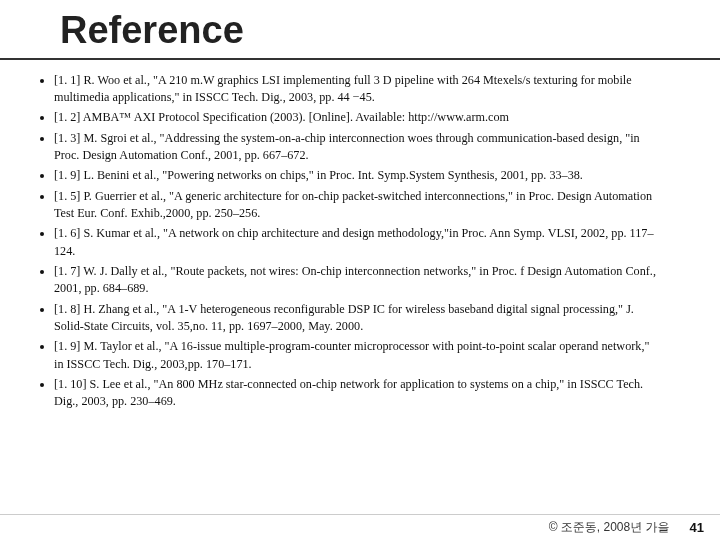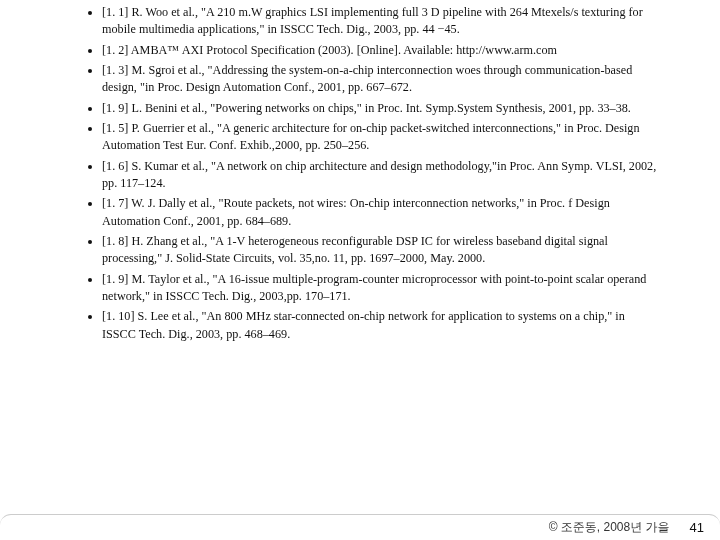--- a/index.html
+++ b/index.html
@@ -35,21 +35,21 @@
 
     .title {
       font-size: 38px;
       font-weight: bold;
       color: #222222;
       font-family: Arial, sans-serif;
       line-height: 1.1;
     }
 
     .content-area {
-      padding: 4px 60px 0px 84px;
+      padding: 4px 60px 0px 36px;
       flex: 1;
     }
 
     ul {
       list-style: disc;
       padding-left: 18px;
       line-height: 1.42;
     }
 
     ul li {
@@ -59,53 +59,55 @@
     }
 
     .footer {
       display: flex;
       justify-content: flex-end;
       align-items: center;
       padding: 4px 16px 4px 60px;
       border-top: 1px solid #cccccc;
       margin-top: auto;
       gap: 20px;
-      border-radius: 11px;
     }
 
     .footer-text {
       font-size: 12px;
       color: #333333;
       font-family: Arial, sans-serif;
     }
 
     .footer-page {
       font-size: 13px;
-      font-weight: normal;
+      font-weight: bold;
       color: #111111;
       font-family: Arial, sans-serif;
     }
   </style>
 </head>
 <body>
 
 <div class="page">
+  <div class="title-area">
+    <div class="title">Reference</div>
+  </div>
 
   <div class="content-area">
     <ul>
     <li>[1. 1] R. Woo et al., "A 210 m.W graphics LSI implementing full 3 D pipeline with 264 Mtexels/s texturing for mobile multimedia applications," in ISSCC Tech. Dig., 2003, pp. 44 −45.</li>
         <li>[1. 2] AMBA™ AXI Protocol Specification (2003). [Online]. Available: http://www.arm.com</li>
         <li>[1. 3] M. Sgroi et al., "Addressing the system-on-a-chip interconnection woes through communication-based design, "in Proc. Design Automation Conf., 2001, pp. 667–672.</li>
         <li>[1. 9] L. Benini et al., "Powering networks on chips," in Proc. Int. Symp.System Synthesis, 2001, pp. 33–38.</li>
         <li>[1. 5] P. Guerrier et al., "A generic architecture for on-chip packet-switched interconnections," in Proc. Design Automation Test Eur. Conf. Exhib.,2000, pp. 250–256.</li>
         <li>[1. 6] S. Kumar et al., "A network on chip architecture and design methodology,"in Proc. Ann Symp. VLSI, 2002, pp. 117–124.</li>
         <li>[1. 7] W. J. Dally et al., "Route packets, not wires: On-chip interconnection networks," in Proc. f Design Automation Conf., 2001, pp. 684–689.</li>
         <li>[1. 8] H. Zhang et al., "A 1-V heterogeneous reconfigurable DSP IC for wireless baseband digital signal processing," J. Solid-State Circuits, vol. 35,no. 11, pp. 1697–2000, May. 2000.</li>
         <li>[1. 9] M. Taylor et al., "A 16-issue multiple-program-counter microprocessor with point-to-point scalar operand network," in ISSCC Tech. Dig., 2003,pp. 170–171.</li>
-        <li>[1. 10] S. Lee et al., "An 800 MHz star-connected on-chip network for application to systems on a chip," in ISSCC Tech. Dig., 2003, pp. 468–469.</li>
+        <li>[1. 10] S. Lee et al., "An 800 MHz star-connected on-chip network for application to systems on a chip," in ISSCC Tech. Dig., 2003, pp. 230–469.</li>
       </ul>
   </div>
 
   <div class="footer">
     <span class="footer-text">© 조준동, 2008년 가을</span>
     <span class="footer-page">41</span>
   </div>
 </div>
 
 </body></html>

